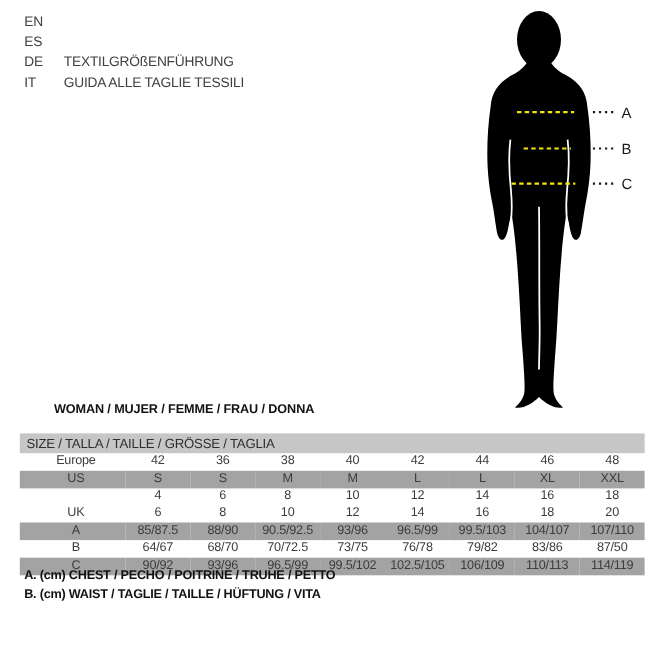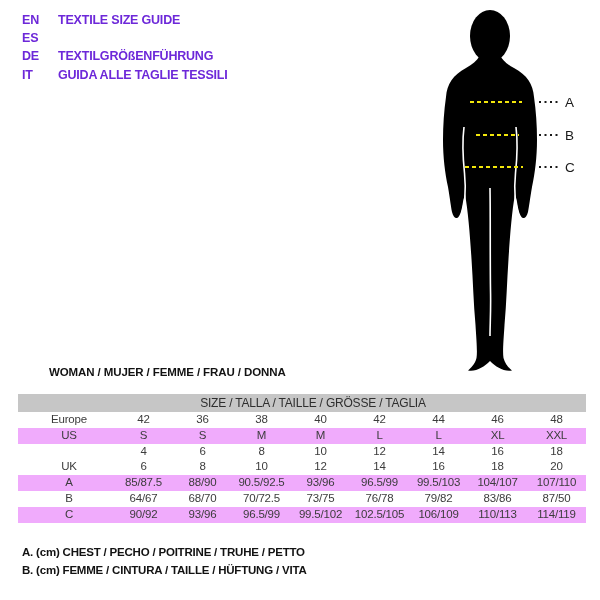--- a/index.html
+++ b/index.html
@@ -4,52 +4,51 @@
 <style>
   html,body{margin:0;padding:0;}
   body{
     width:600px;height:600px;position:relative;overflow:hidden;
     background:#ffffff;
     font-family:"Liberation Sans", sans-serif;
     -webkit-font-smoothing:antialiased;
   }
   
   .lang-list{position:absolute;left:22px;top:11px;}
-  .lang-row{display:flex;line-height:18.2px;font-size:12.5px;font-weight:bold;color:#6d28d9;letter-spacing:-0.2px;}
+  .lang-row{display:flex;line-height:18.2px;font-size:12.5px;font-weight:normal;color:#404040;letter-spacing:-0.2px;}
   .lang-code{width:36px;flex:0 0 36px;}
   
   .figure-wrap{position:absolute;left:420px;top:5px;width:175px;height:375px;}
   
   .section-title{position:absolute;left:22px;top:366px;font-size:11.5px;font-weight:bold;color:#121212;letter-spacing:-0.1px;margin-left:27px;}
   
   .size-table{
     position:absolute;left:18px;top:394px;width:568px;
     border-collapse:collapse;table-layout:fixed;
     font-size:11.5px;color:#3c3c3c;letter-spacing:-0.2px;
   }
   .size-table col.c-label{width:96px;}
   .size-table col.c-val{width:59px;}
   .size-table th.header{
-    background:#c6c6c6;text-align:center;font-weight:normal;
-    font-size:12px;color:#2e2e2e;height:16px;padding:1px 0 1px 22px;
+    background:#c6c6c6;text-align:left;font-weight:normal;
+    font-size:12px;color:#2e2e2e;height:16px;padding:1px 0 1px 6px;
   }
   .size-table td{height:15.8px;line-height:15.8px;padding:0;text-align:center;white-space:nowrap;}
   .size-table td.rowlabel{text-align:center;padding-left:6px;}
-  .size-table tr.shaded{background:#f0abfc;}
-  
-  .legend{position:absolute;left:22px;top:544px;}
+  .size-table tr.shaded{background:#a3a3a3;}
+  
+  .legend{position:absolute;left:22px;top:515px;}
   .legend-line{font-size:11.5px;font-weight:bold;color:#121212;line-height:17.8px;letter-spacing:-0.2px;}
 </style>
 </head>
 <body>
 
 <div class="lang-list">
   <div class="lang-row">
     <span class="lang-code">EN</span>
-    <span class="lang-title">TEXTILE SIZE GUIDE</span>
   </div>
   <div class="lang-row">
     <span class="lang-code">ES</span>
   </div>
   <div class="lang-row">
     <span class="lang-code">DE</span>
     <span class="lang-title">TEXTILGRÖßENFÜHRUNG</span>
   </div>
   <div class="lang-row">
     <span class="lang-code">IT</span>
@@ -205,14 +204,14 @@
       <td>102.5/105</td>
       <td>106/109</td>
       <td>110/113</td>
       <td>114/119</td>
     </tr>
   </tbody>
 </table>
 
 <div class="legend">
   <div class="legend-line">A. (cm) CHEST / PECHO / POITRINE / TRUHE / PETTO</div>
-  <div class="legend-line">B. (cm) FEMME / CINTURA / TAILLE / HÜFTUNG / VITA</div>
+  <div class="legend-line">B. (cm) WAIST / TAGLIE / TAILLE / HÜFTUNG / VITA</div>
 </div>
 
 </body></html>

